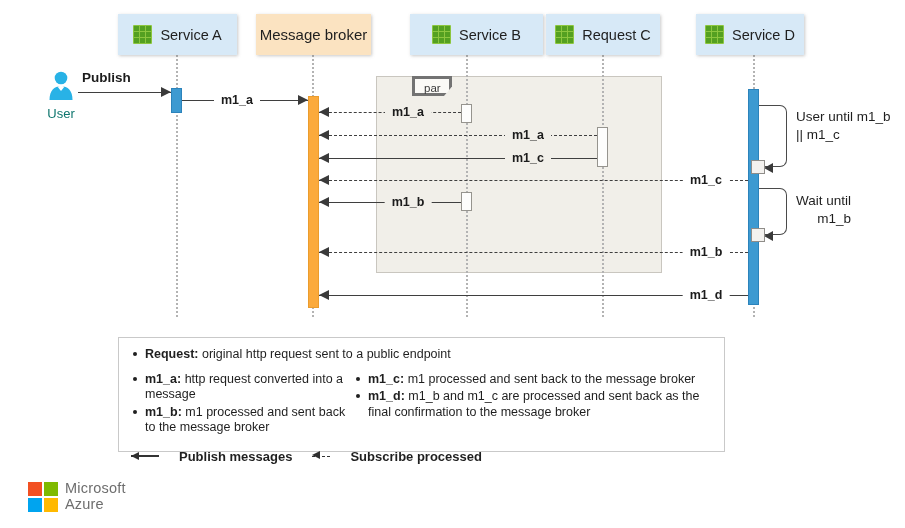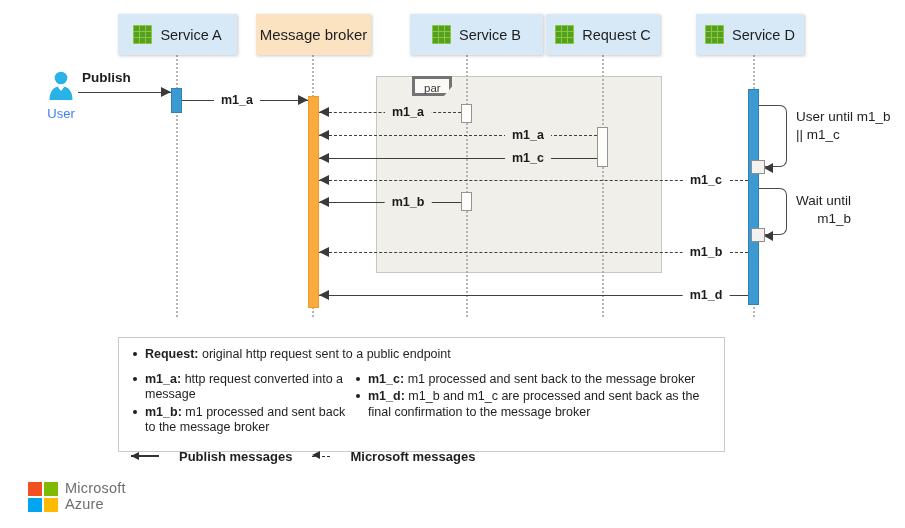--- a/index.html
+++ b/index.html
@@ -45,21 +45,21 @@
   .head-right{position:absolute;right:0;top:-6px;width:0;height:0;
     border-top:5px solid transparent;border-bottom:5px solid transparent;border-left:10px solid #3a3a3a;}
   .msg-label{
     position:absolute;top:-10px;transform:translateX(-50%);font-weight:bold;font-size:12.5px;color:#1c1c1c;
     padding:0 7px;line-height:19px;white-space:nowrap;
   }
   .on-white{background:#fff;}
   .on-gray{background:var(--par-fill);}
   
   .user-wrap{position:absolute;left:44px;top:71px;width:34px;text-align:center;}
-  .user-name{font-size:13px;color:#3b82f6;margin-top:1px;}
+  .user-name{font-size:13px;color:#0f766e;margin-top:1px;}
   .request-label{position:absolute;left:82px;top:70px;font-size:13.5px;font-weight:bold;color:#1c1c1c;}
   
   .loop{position:absolute;border:1.5px solid #4a4a4a;border-left:none;
     border-radius:0 7px 7px 0;box-sizing:border-box;}
   .loop .tip{position:absolute;left:5px;bottom:-6.5px;width:0;height:0;
     border-top:5px solid transparent;border-bottom:5px solid transparent;border-right:9px solid #3a3a3a;}
   .wait-square{position:absolute;width:14px;height:14px;background:#f4f2ef;border:1.5px solid #8f8d89;box-sizing:border-box;}
   .wait-note{position:absolute;font-size:13.5px;line-height:17.5px;color:#1f1f1f;white-space:nowrap;}
   
   .legend{
@@ -268,21 +268,21 @@
       </div>
     </div>
     <div class="legend-arrows">
       <span class="lg-line solid">
           <span class="lg-tip"></span>
         </span>
       <span class="lg-label">Publish messages</span>
       <span class="lg-line dash">
           <span class="lg-tip"></span>
         </span>
-      <span class="lg-label">Microsoft messages</span>
+      <span class="lg-label">Subscribe processed</span>
     </div>
   </div>
 
   <div class="brand">
     <span class="ms-squares">
       <span class="r"></span>
         <span class="g"></span>
         <span class="b"></span>
         <span class="y"></span>
     </span>

